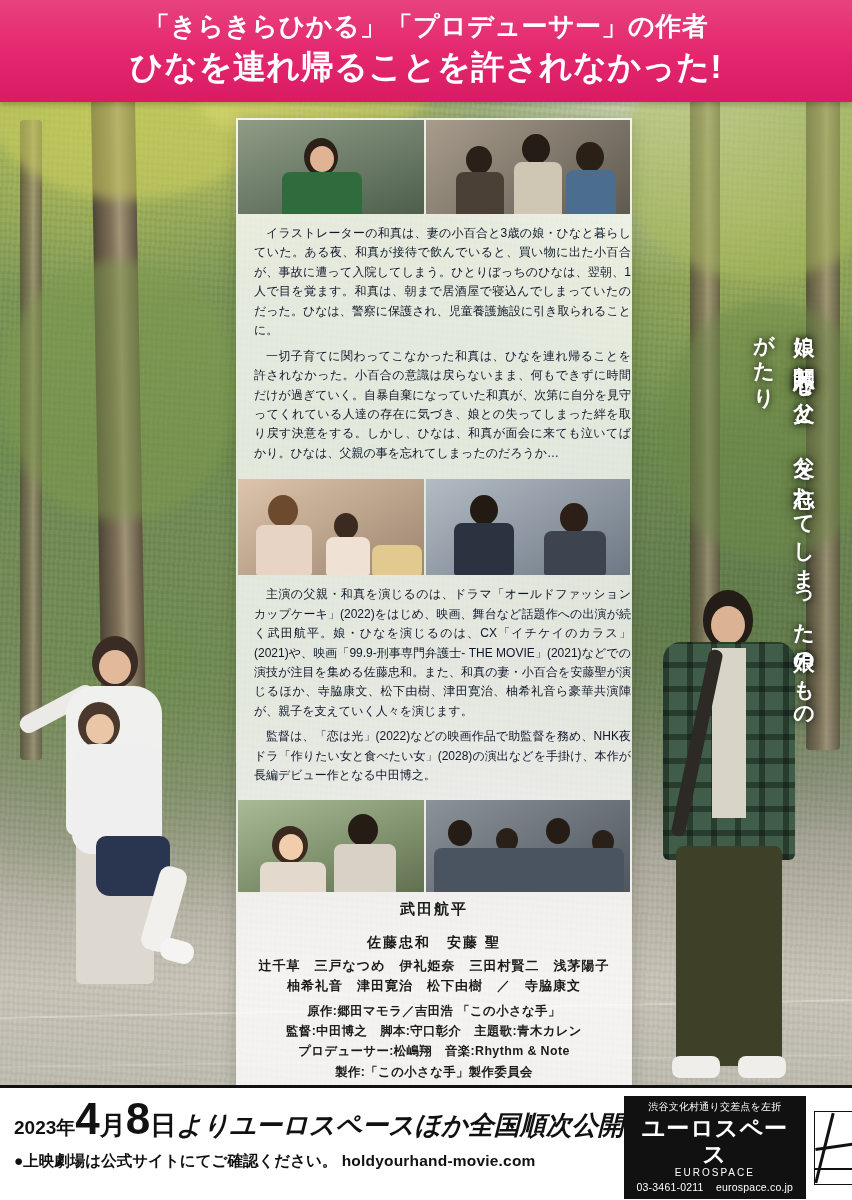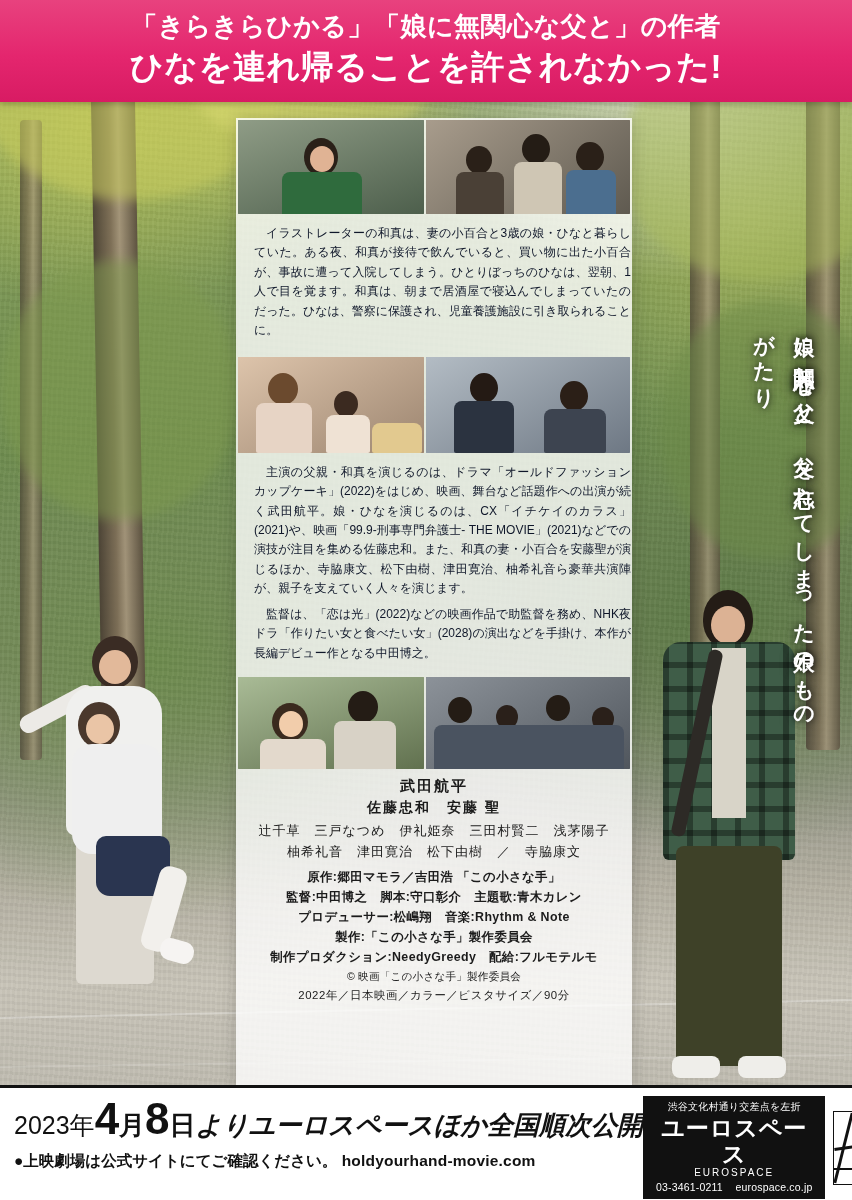--- a/index.html
+++ b/index.html
@@ -179,23 +179,23 @@
     text-align: justify;
   }
   .panel-text p { margin: 0 0 6px 0; text-indent: 1em; }
 
   
   .credits {
     padding: 6px 16px 10px;
     text-align: center;
     color: #1b1b1b;
   }
-  .credits .cast-lead { font-size: 15px; font-weight: 700; letter-spacing: 2px; margin-bottom: 3px; }
+  .credits .cast-lead { font-size: 15px; font-weight: 700; letter-spacing: 2px; margin-bottom: 15px; }
   .credits .cast-2 { font-size: 14px; font-weight: 700; letter-spacing: 2px; margin-bottom: 4px; }
-  .credits .cast-row { font-size: 13px; font-weight: 400; letter-spacing: 1px; line-height: 1.6; }
+  .credits .cast-row { font-size: 13px; font-weight: 700; letter-spacing: 1px; line-height: 1.6; }
   .credits .staff-row { font-size: 12.4px; font-weight: 700; letter-spacing: .4px; line-height: 1.62; }
   .credits .copy-row { font-size: 10.6px; letter-spacing: .2px; margin-top: 3px; }
   .credits .spec-row { font-size: 11.4px; letter-spacing: .6px; margin-top: 4px; }
 
   
   .bottom {
     position: absolute;
     left: 0; bottom: 0;
     width: 852px;
     height: 112px;
@@ -210,21 +210,21 @@
   .bottom-left {
     flex: 1;
     padding: 10px 0 0 14px;
   }
   .release-line {
     display: flex;
     align-items: baseline;
     color: #111;
     white-space: nowrap;
   }
-  .release-line .yr { font-size: 25px; font-weight: 400; }
+  .release-line .yr { font-size: 19px; font-weight: 700; }
   .release-line .big { font-size: 44px; font-weight: 700; line-height: .95; }
   .release-line .mid { font-size: 26px; font-weight: 700; }
   .release-line .txt { font-size: 26px; font-weight: 700; font-style: italic; }
   .site-line {
     margin-top: 8px;
     font-size: 15.5px;
     font-weight: 700;
     color: #111;
     white-space: nowrap;
   }
@@ -297,21 +297,21 @@
     <div class="p-man-face"></div>
     <div class="p-man-torso"></div>
     <div class="p-man-inner"></div>
     <div class="p-man-strap"></div>
     <div class="p-man-pants"></div>
     <div class="p-man-shoeL"></div>
     <div class="p-man-shoeR"></div>
   </div>
 
   <div class="top-banner">
-    <div class="line1">「きらきらひかる」「娘に無関心な父と」の作者</div>
+    <div class="line1">「きらきらひかる」「プロデューサー」の作者</div>
     <div class="line2">ひなを連れ帰ることを許されなかった!</div>
   </div>
 
   <div class="tagline">娘に無関心な父と、父を忘れてしまった娘のものがたり</div>
 
   <div class="panel">
 
     <div class="still-row">
       <div class="still" style="width:186px;height:94px;background:#6d7f6b;">
         <div class="tint" style="background:linear-gradient(160deg,#8f9c86,#4d5f4c);"></div>
@@ -325,20 +325,21 @@
         <div class="fig-head" style="left:96px;top:14px;width:28px;height:30px;background:#241c15;"></div>
         <div class="fig-head" style="left:150px;top:22px;width:28px;height:30px;background:#2a2018;"></div>
         <div class="fig-body" style="left:30px;top:52px;width:48px;height:44px;background:#4a4036;"></div>
         <div class="fig-body" style="left:88px;top:42px;width:48px;height:54px;background:#cfc6b4;"></div>
         <div class="fig-body" style="left:140px;top:50px;width:50px;height:46px;background:#4b6e8f;"></div>
       </div>
     </div>
 
     <div class="panel-text">
       <p>イラストレーターの和真は、妻の小百合と3歳の娘・ひなと暮らしていた。ある夜、和真が接待で飲んでいると、買い物に出た小百合が、事故に遭って入院してしまう。ひとりぼっちのひなは、翌朝、1人で目を覚ます。和真は、朝まで居酒屋で寝込んでしまっていたのだった。ひなは、警察に保護され、児童養護施設に引き取られることに。</p>
+      <p>一切子育てに関わってこなかった和真は、ひなを連れ帰ることを許されなかった。小百合の意識は戻らないまま、何もできずに時間だけが過ぎていく。自暴自棄になっていた和真が、次第に自分を見守ってくれている人達の存在に気づき、娘との失ってしまった絆を取り戻す決意をする。しかし、ひなは、和真が面会に来ても泣いてばかり。ひなは、父親の事を忘れてしまったのだろうか…</p>
     </div>
 
     <div class="still-row" style="margin-top:4px;">
       <div class="still" style="width:186px;height:96px;background:#caa98e;">
         <div class="tint" style="background:linear-gradient(150deg,#ddc4ab,#9c8570);"></div>
         <div class="fig-head" style="left:30px;top:16px;width:30px;height:32px;background:#6b4a2e;"></div>
         <div class="fig-head" style="left:96px;top:34px;width:24px;height:26px;background:#3b2a20;"></div>
         <div class="fig-body" style="left:18px;top:46px;width:56px;height:50px;background:#e7d4c5;"></div>
         <div class="fig-body" style="left:88px;top:58px;width:44px;height:38px;background:#efe2d4;"></div>
         <div class="fig-body" style="left:134px;top:66px;width:50px;height:30px;background:#e2c98f;"></div>

